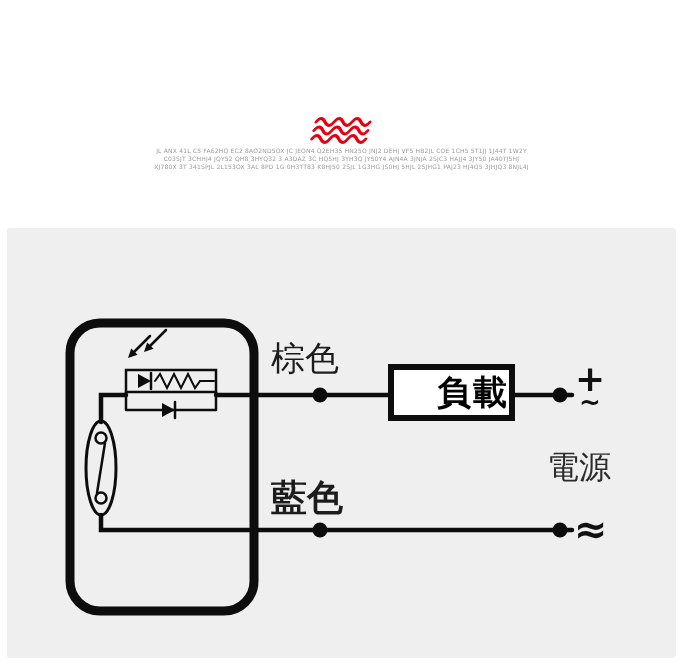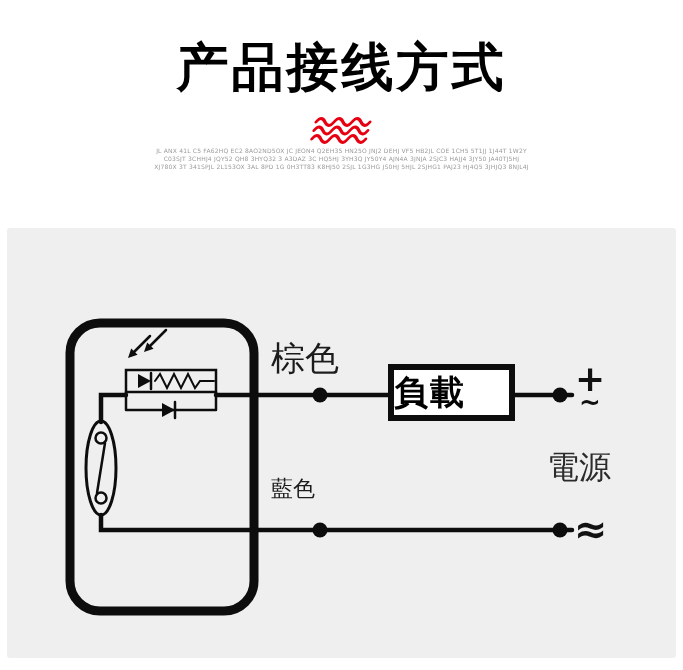--- a/index.html
+++ b/index.html
@@ -24,45 +24,44 @@
     font-size:6px;line-height:8px;letter-spacing:0.2px;
   }
   .fine-print div{white-space:nowrap;overflow:hidden;}
   .panel{
     position:absolute;left:7px;top:228px;width:669px;height:430px;
     background:#efefef;border-radius:3px;
   }
   svg.circuit{position:absolute;left:0;top:0;}
   .lbl{position:absolute;color:#1c1c1c;}
   .lbl-brown{left:271px;top:336px;font-size:34px;font-weight:500;}
-  .lbl-blue{left:271px;top:474px;font-size:22px;font-weight:400;}
+  .lbl-blue{left:271px;top:474px;font-size:36px;font-weight:700;}
   .lbl-power{left:540px;top:446px;font-size:32px;font-weight:500;color:#2b2b2b;margin-left:7px;}
   .load-box{
     position:absolute;left:388px;top:364px;width:127px;height:57px;
     background:#ffffff;border:6px solid #0d0d0d;box-sizing:border-box;
-    display:flex;align-items:center;justify-content:flex-start;
+    display:flex;align-items:center;justify-content:flex-end;
     font-size:34px;font-weight:700;color:#000;letter-spacing:2px;
   }
   .term-top{
     position:absolute;left:575px;top:364px;width:30px;
     text-align:center;color:#111;font-weight:700;
   }
   .term-top .plus{font-size:36px;line-height:30px;}
   .term-top .tilde{font-size:26px;line-height:16px;}
   .term-bottom{
     position:absolute;left:574px;top:506px;
     font-size:40px;font-weight:700;color:#111;
   }
 </style>
 </head>
 <body>
 
 <div class="page">
 
-  <div class="title">产品接线方式</div>
 
   <svg class="squiggle" width="62" height="28" viewBox="0 0 62 28">
     <g fill="none" stroke="#e60012" stroke-width="3" stroke-linecap="round">
       <path d="M3 6 Q7 -1 12 6 T21 6 T30 6 T39 6 T48 6 T57 6"></path>
       <path d="M3 14.5 Q7 7.5 12 14.5 T21 14.5 T30 14.5 T39 14.5 T48 14.5 T57 14.5"></path>
       <path d="M3 23 Q7 16 12 23 T21 23 T30 23 T39 23 T48 23 T57 23"></path>
     </g>
   </svg>
 
   <div class="fine-print">

